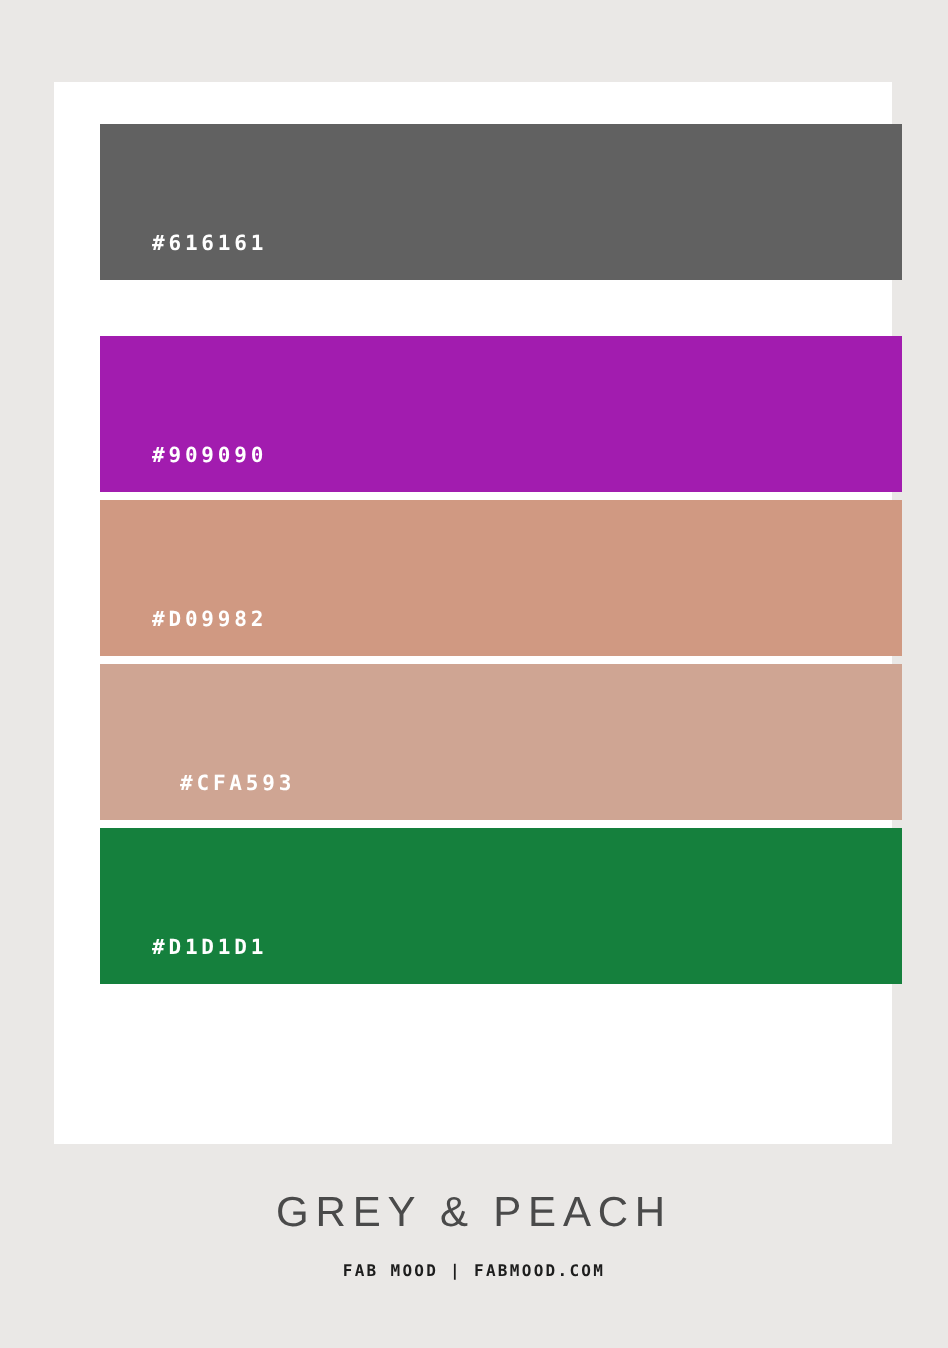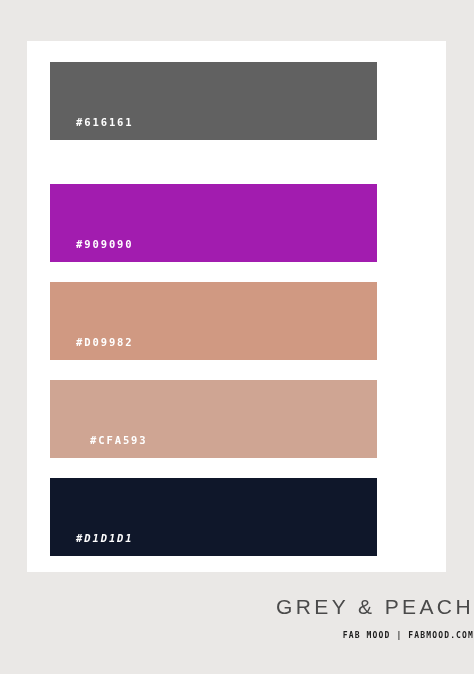--- a/index.html
+++ b/index.html
@@ -30,24 +30,24 @@
     height: 531px;
     background: #ffffff;
     box-sizing: border-box;
   }
 
   
   #swatch-stack {
     position: absolute;
     left: 23px;
     top: 21px;
-    width: 327px;
+    width: 401px;
     display: flex;
     flex-direction: column;
-    gap: 20px;
+    gap: 4px;
   }
 
   .swatch {
     position: relative;
     height: 78px;
     width: 100%;
     box-sizing: border-box;
     display: flex;
     align-items: flex-end;
   }
@@ -63,21 +63,21 @@
     white-space: nowrap;
     line-height: 1;
   }
 
   
   #caption-block {
     position: absolute;
     left: 0;
     top: 596px;
     width: 474px;
-    text-align: right;
+    text-align: center;
   }
 
   #poster-title {
     font-family: "Liberation Sans", sans-serif;
     font-size: 21px;
     font-weight: 300;
     letter-spacing: 3.4px;
     color: #4a4a4a;
     line-height: 1;
     margin: 0;
@@ -114,21 +114,21 @@
 
 
       <div class="swatch" style="background-color: rgb(208, 153, 130);">
         <span class="swatch-label" style="color: rgb(255, 255, 255); margin-top: 44px;">#D09982</span>
       </div>
 
       <div class="swatch" style="background-color: rgb(207, 165, 147);">
         <span class="swatch-label" style="color: rgb(255, 255, 255); padding-left: 40px;">#CFA593</span>
       </div>
 
-      <div class="swatch" style="background-color: #0f172a; font-style: italic;">
+      <div class="swatch" style="background-color: #15803d;">
         <span class="swatch-label" style="color: rgb(255, 255, 255);">#D1D1D1</span>
       </div>
 
     </div>
   </div>
 
   <div id="caption-block">
     <div id="poster-title" style="color: rgb(74, 74, 74);">GREY &amp; PEACH</div>
     <div id="poster-byline" style="color: rgb(29, 29, 29);">FAB MOOD | FABMOOD.COM</div>
   </div>

